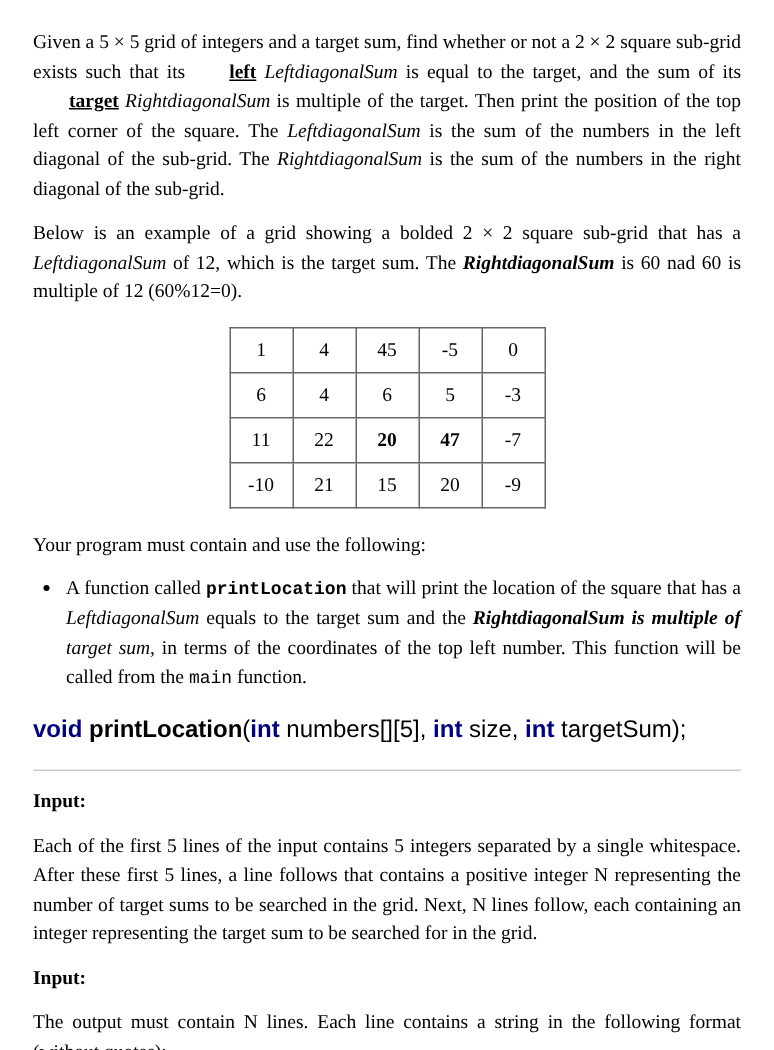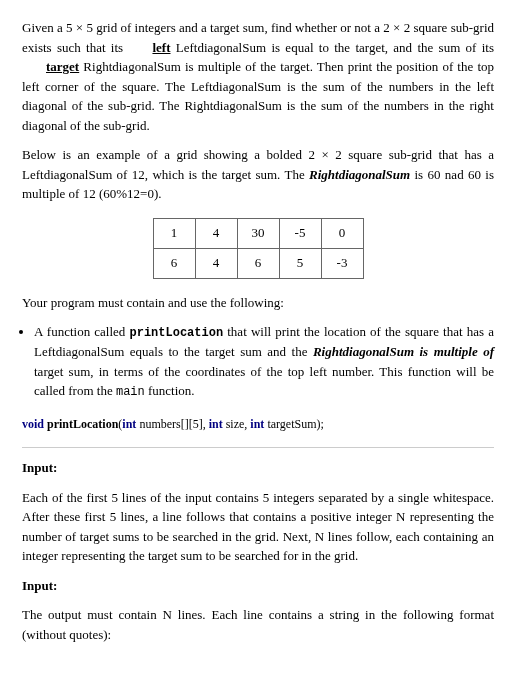--- a/index.html
+++ b/index.html
@@ -31,41 +31,41 @@
       height: 30px;
       text-align: center;
       vertical-align: middle;
       font-size: 13px;
       font-family: Georgia, serif;
     }
     .bold-cell {
       font-weight: bold;
     }
     ul.bullets {
-      margin-left: 12px;
+      margin-left: 22px;
       margin-bottom: 10px;
     }
     ul.bullets li {
       margin-bottom: 6px;
       text-align: justify;
     }
     .code-block {
-      font-family: Liberation Serif, serif;
-      font-size: 12px;
+      font-family: Liberation Sans, sans-serif;
+      font-size: 16px;
       background: #fff;
       margin: 10px 0;
       padding: 4px 0;
       color: #000;
     }
     .code-inline {
       font-family: 'Courier New', Courier, monospace;
       font-size: 12px;
     }
     .bold { font-weight: bold; }
-    .italic { }
+    .italic { font-style: italic; }
     .bold-italic { font-weight: bold; font-style: italic; }
     .underline { text-decoration: underline; padding-left: 24px; }
     hr.divider { border: none; border-top: 1px solid #ccc; margin: 10px 0; }
   </style>
 </head>
 <body>
 
 <p class="para">
   Given a 5 × 5 grid of integers and a target sum, find whether or not a 2 × 2 square sub-grid 
   exists such that its <span class="bold underline">left</span> 
@@ -86,30 +86,44 @@
   <span class="bold-italic">RightdiagonalSum</span> 
   is 60 nad 60 is multiple of 12 (60%12=0).
 </p>
 
 <div class="grid-container">
   <table class="grid">
     <tbody id="grid-tbody">
     <tr>
           <td>1</td>
           <td>4</td>
-          <td>30</td>
+          <td>45</td>
           <td>-5</td>
           <td>0</td>
         </tr>
         <tr>
           <td>6</td>
           <td>4</td>
           <td>6</td>
           <td>5</td>
           <td>-3</td>
+        </tr>
+        <tr>
+          <td>11</td>
+          <td>22</td>
+          <td class="bold-cell">20</td>
+          <td class="bold-cell">47</td>
+          <td>-7</td>
+        </tr>
+        <tr>
+          <td>-10</td>
+          <td>21</td>
+          <td>15</td>
+          <td>20</td>
+          <td>-9</td>
         </tr>
       </tbody>
   </table>
 </div>
 
 <p class="para" style="margin-top:0;">
   Your program must contain and use the following:
 </p>
 
 <ul class="bullets">

